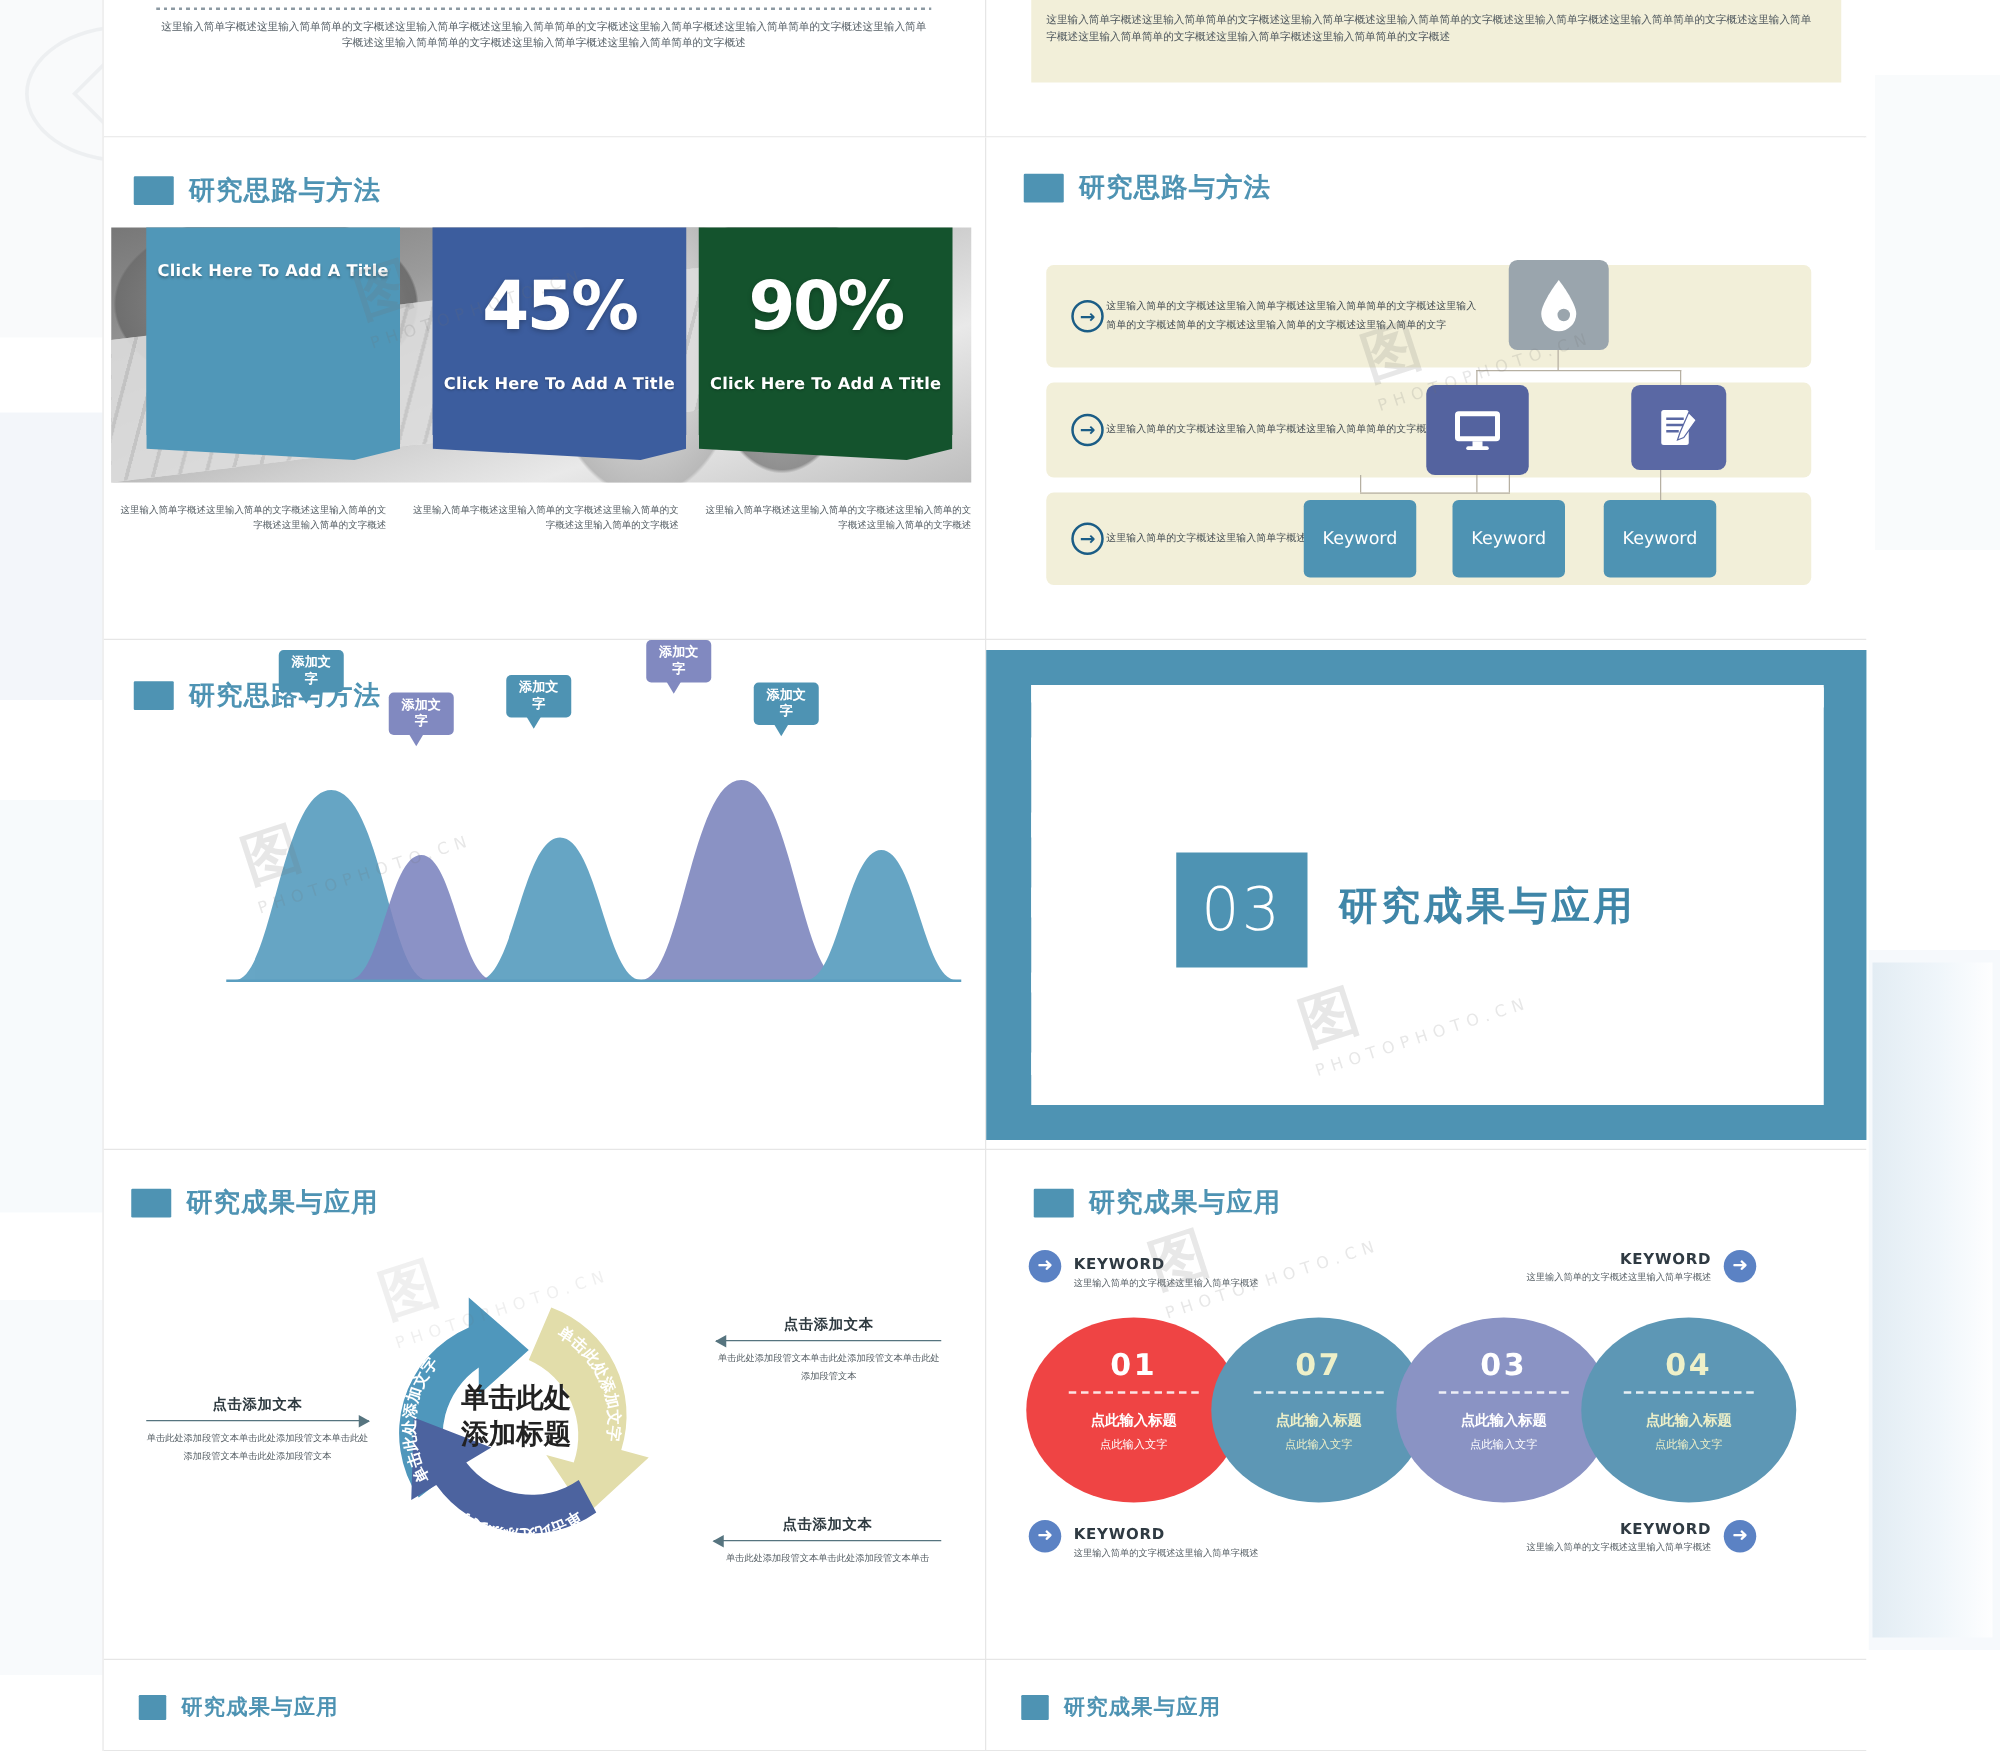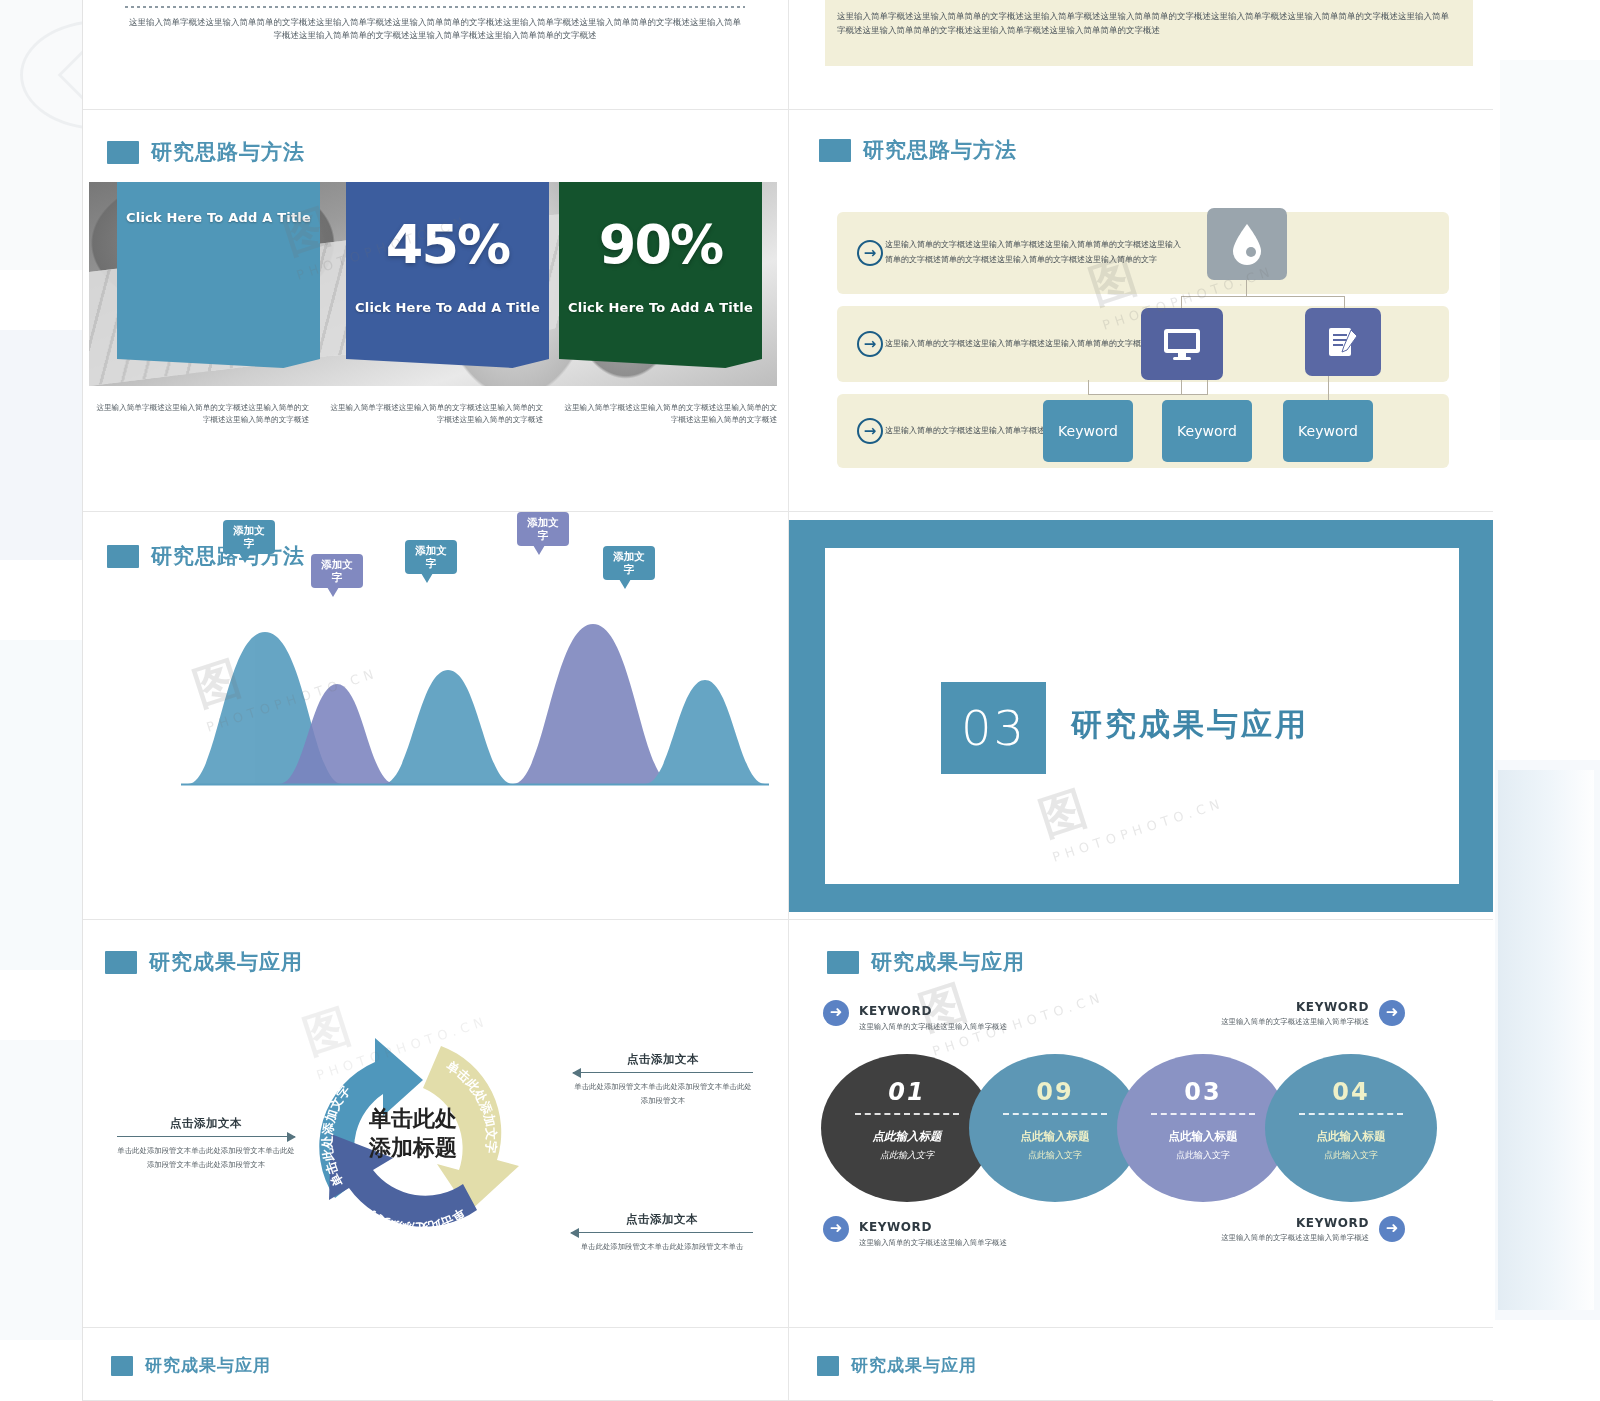--- a/index.html
+++ b/index.html
@@ -160,21 +160,21 @@
   .kw-tr { left:392px; top:80px; }
   .kw-bl { left:34px;  top:296px; }
   .kw-br { left:392px; top:296px; }
   .ovals { position:absolute; left:32px; top:134px; width:638px; height:148px; }
   .ov { position:absolute; top:0; width:172px; height:148px; border-radius:50%;
     color:#fff; text-align:center; }
   .ov .n { font-size:24px; font-weight:bold; padding-top:24px; letter-spacing:2px; }
   .ov .dv { width:104px; height:0; margin:7px auto 0; border-top:2px dashed rgba(255,255,255,.85); }
   .ov .t { font-size:11.5px; font-weight:bold; margin-top:14px; }
   .ov .s { font-size:9px; margin-top:5px; }
-  .ov.o1 { left:0px;   background:#404040;font-style:italic; }
+  .ov.o1 { left:0px;   background:#ef4444; }
   .ov.o2 { left:148px; background:#5d97b5; }
   .ov.o3 { left:296px; background:#8a93c4; }
   .ov.o4 { left:444px; background:#5d97b5; }
   .ov.cream .n,.ov.cream .t,.ov.cream .s { color:#eef0c8; }
 
   
   .s7 .sl-head,.s8 .sl-head { left:28px; top:26px; }
   .s7 .sl-head .sq,.s8 .sl-head .sq { width:22px; height:20px; }
   .s7 .sl-head .tx,.s8 .sl-head .tx { font-size:17px; }
 
@@ -502,21 +502,21 @@
     </div>
 
     <div class="ovals">
       <div class="ov o1">
         <div class="n">01</div>
         <div class="dv"></div>
         <div class="t">点此输入标题</div>
         <div class="s">点此输入文字</div>
       </div>
       <div class="ov o2 cream">
-        <div class="n">09</div>
+        <div class="n">07</div>
         <div class="dv"></div>
         <div class="t">点此输入标题</div>
         <div class="s">点此输入文字</div>
       </div>
       <div class="ov o3">
         <div class="n">03</div>
         <div class="dv"></div>
         <div class="t">点此输入标题</div>
         <div class="s">点此输入文字</div>
       </div>

